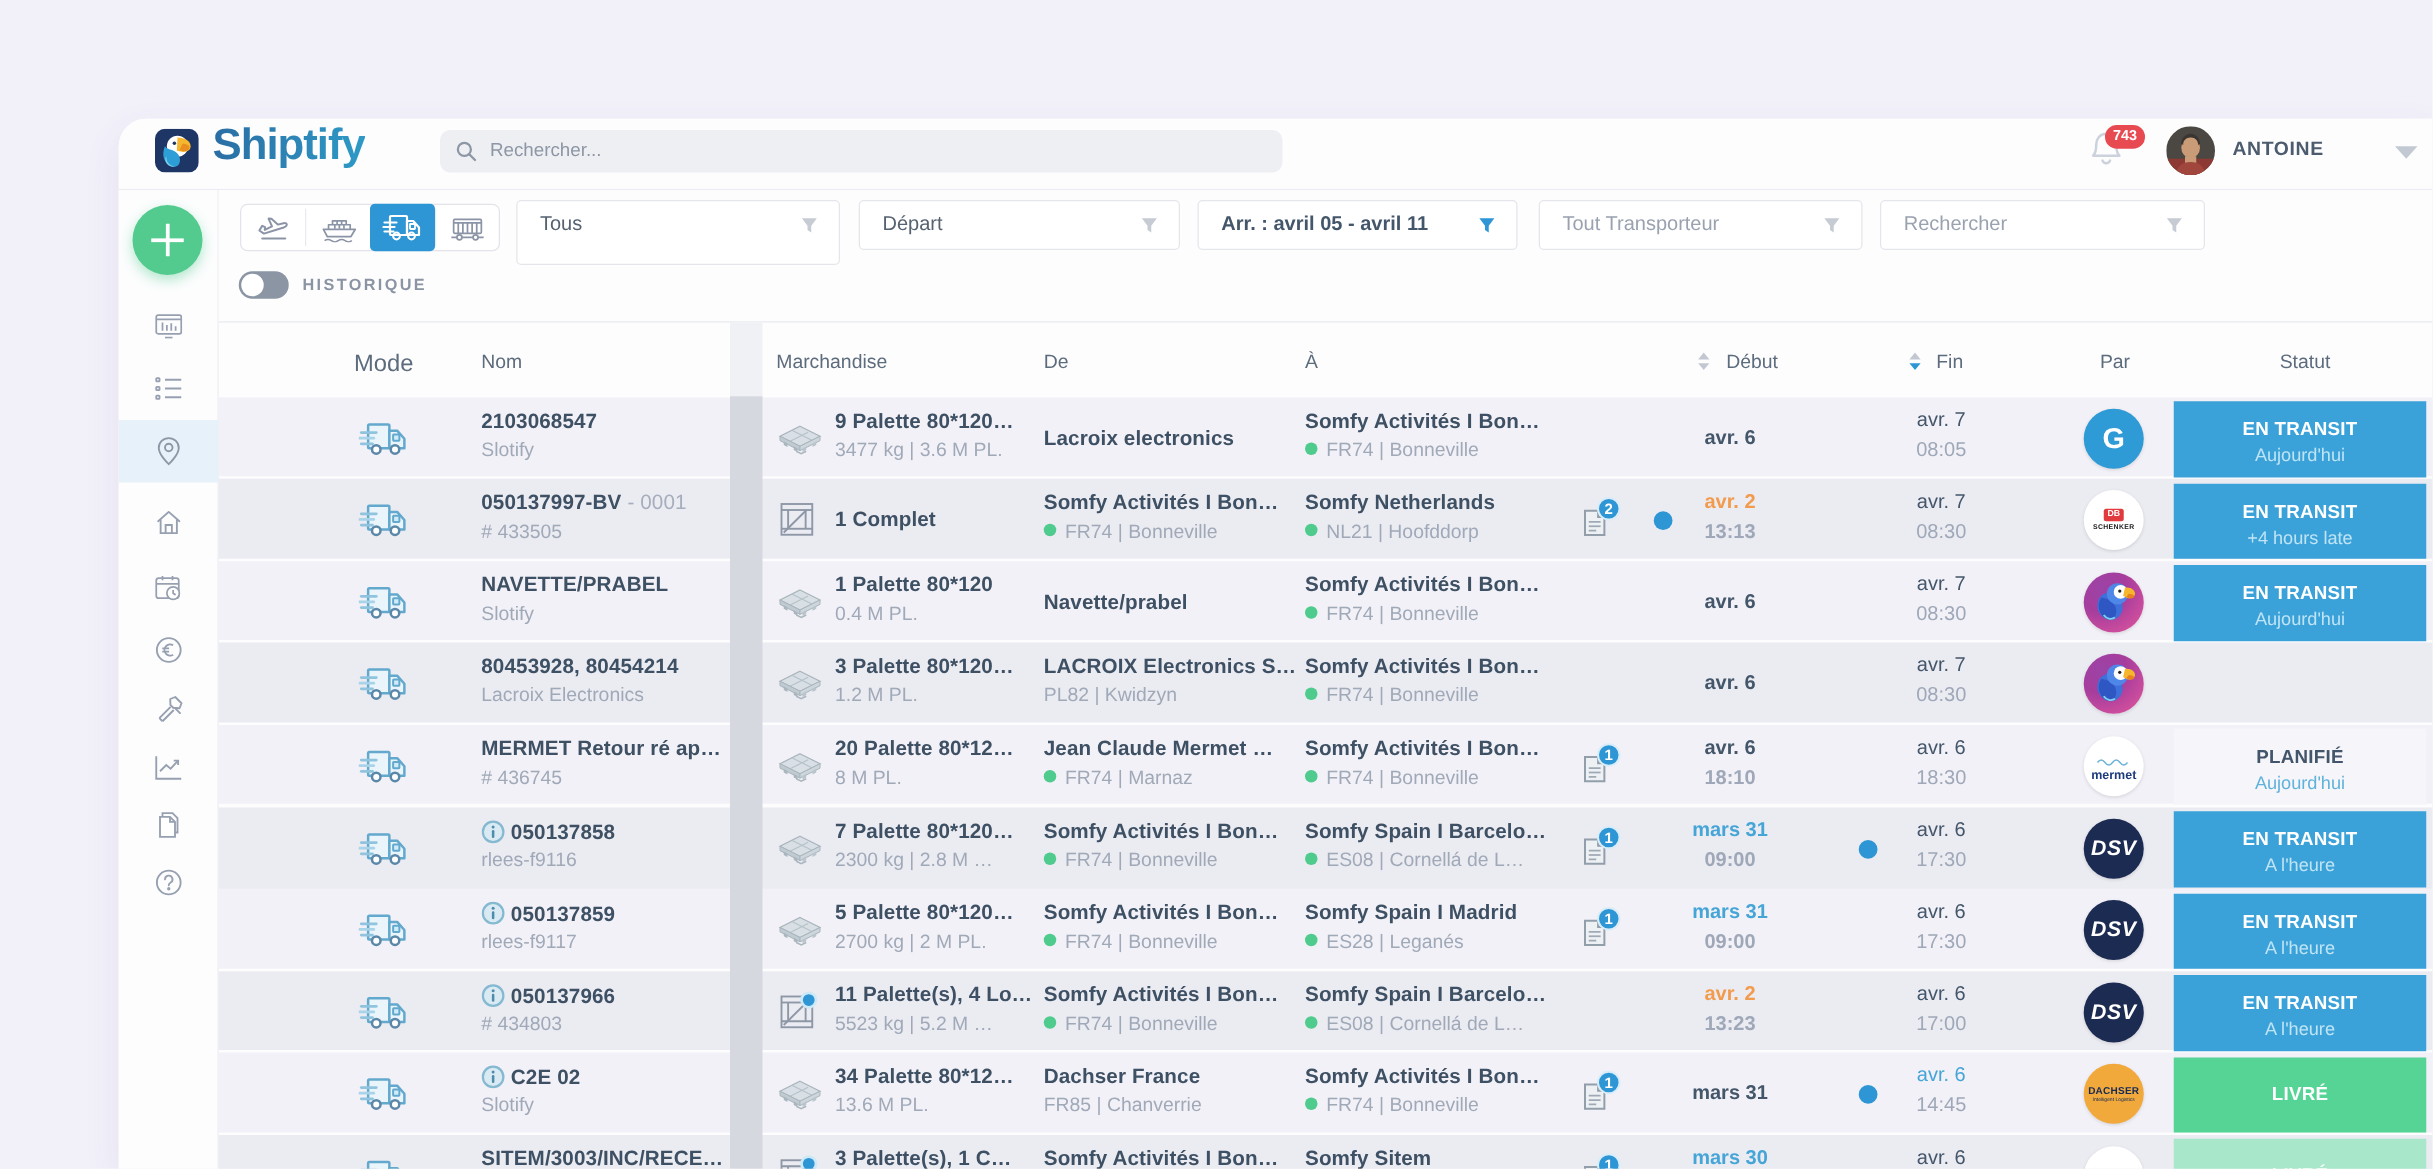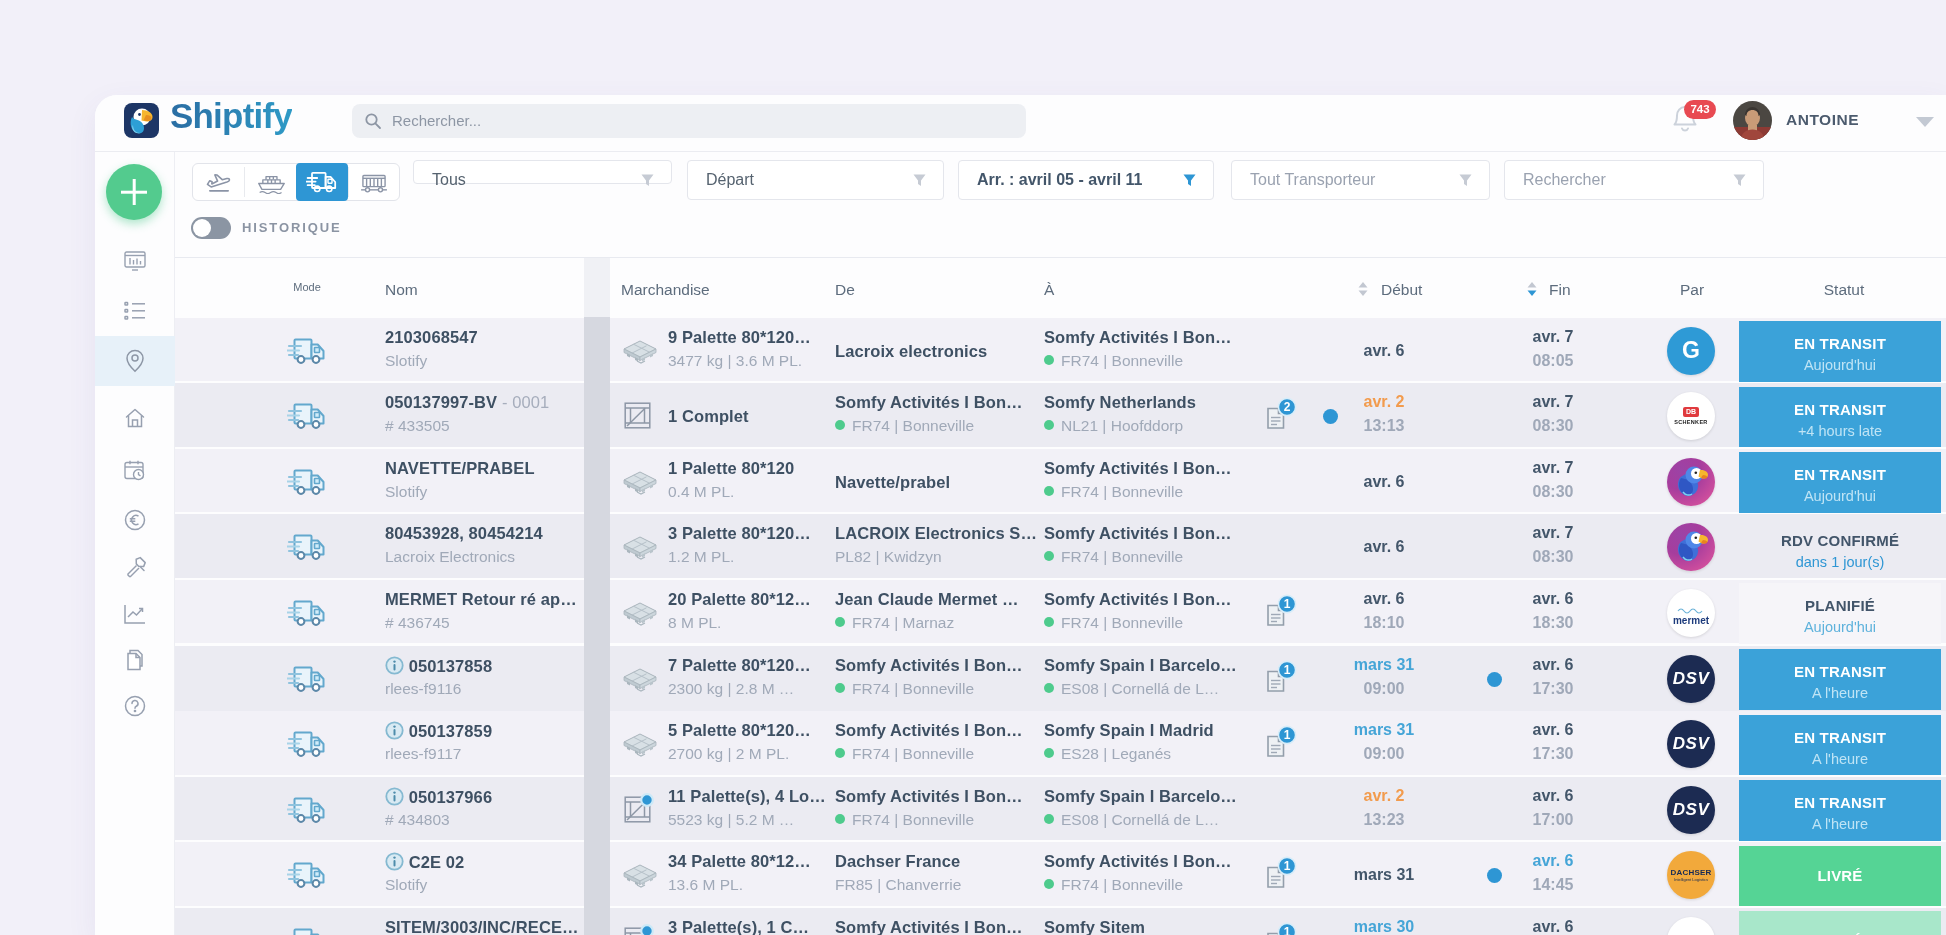--- a/index.html
+++ b/index.html
@@ -3,21 +3,21 @@
 <style>
 * { margin:0; padding:0; box-sizing:border-box; }
 html,body { width:1946px; height:935px; overflow:hidden; font-family:"Liberation Sans",sans-serif; }
 body { background:#f2f0f9; position:relative; }
 .card { position:absolute; left:95px; top:95px; right:0; bottom:0; background:#fdfdfe; border-radius:22px 0 0 0; box-shadow:0 10px 30px rgba(90,80,140,0.08); }
 .row { position:absolute; left:175px; width:1771px; }
 .t1 { position:absolute; font-size:16.5px; font-weight:600; color:#3e5063; white-space:nowrap; letter-spacing:0.1px; }
 .t2 { position:absolute; font-size:15.5px; color:#a0a9b8; white-space:nowrap; }
 .t2x { color:#9fa8b8 !important; font-size:15px; }
 .dt { position:absolute; width:160px; text-align:center; font-size:16px; font-weight:600; color:#43566a; }
-.ft { position:absolute; width:160px; text-align:center; font-size:16px; font-weight:700; color:#43566a; }
+.ft { position:absolute; width:160px; text-align:center; font-size:16px; font-weight:400; color:#43566a; }
 .gdot { display:inline-block; width:10px; height:10px; border-radius:50%; background:#4ecb8d; margin-right:7px; vertical-align:1px; }
 .bdot { position:absolute; width:15px; height:15px; border-radius:50%; background:#2e96d4; }
 .pw { width:48px; height:48px; border-radius:50%; display:flex; align-items:center; justify-content:center; overflow:hidden; box-shadow:0 1px 3px rgba(0,0,0,0.12); }
 .stb { position:absolute; left:1564px; top:3.5px; width:202px; height:60.6px; text-align:center; }
 .sl1 { font-size:15px; font-weight:700; line-height:1; padding-top:15px; letter-spacing:0.2px; }
 .sl2 { font-size:14.5px; line-height:1; padding-top:7px; }
 .stb .sl1[style*="line-height:60px"] { padding-top:0; }
 </style></head>
 <body>
 <div class="card"></div>
@@ -164,21 +164,21 @@
 <line x1="4" y1="9" x2="28" y2="9"></line>
 <line x1="8" y1="9" x2="8" y2="18"></line>
       <line x1="12" y1="9" x2="12" y2="18"></line>
       <line x1="16" y1="9" x2="16" y2="18"></line>
       <line x1="20" y1="9" x2="20" y2="18"></line>
       <line x1="24" y1="9" x2="24" y2="18"></line>
 <line x1="2" y1="21.5" x2="30" y2="21.5"></line>
 <circle cx="9" cy="21.5" r="2.2" fill="#fff"></circle>
       <circle cx="23" cy="21.5" r="2.2" fill="#fff"></circle>
 </svg></div>
-<div style="position:absolute;left:413px;top:160px;width:259px;height:24px;background:#fff;border:1px solid #e4e6ec;border-radius:4px;box-sizing:border-box">
+<div style="position:absolute;left:413px;top:160px;width:259px;height:52px;background:#fff;border:1px solid #e4e6ec;border-radius:4px;box-sizing:border-box">
 <div style="position:absolute;left:18px;top:0;line-height:38px;font-size:16px;color:#55626f;white-space:nowrap">Tous</div>
 <div style="position:absolute;right:16px;top:12px;line-height:0"><svg width="15" height="15" viewBox="0 0 15 15">
         <path d="M1.5 1.5 h12 L9 7.5 V13 L6 11 V7.5 Z" fill="#c6cbd4"></path>
       </svg></div>
   </div>
 <div style="position:absolute;left:687px;top:160px;width:257px;height:40px;background:#fff;border:1px solid #e4e6ec;border-radius:4px;box-sizing:border-box">
 <div style="position:absolute;left:18px;top:0;line-height:38px;font-size:16px;color:#55626f;white-space:nowrap">Départ</div>
 <div style="position:absolute;right:16px;top:12px;line-height:0"><svg width="15" height="15" viewBox="0 0 15 15">
         <path d="M1.5 1.5 h12 L9 7.5 V13 L6 11 V7.5 Z" fill="#c6cbd4"></path>
       </svg></div>
@@ -198,21 +198,21 @@
 <div style="position:absolute;left:1504px;top:160px;width:260px;height:40px;background:#fff;border:1px solid #e4e6ec;border-radius:4px;box-sizing:border-box">
 <div style="position:absolute;left:18px;top:0;line-height:38px;font-size:16px;color:#9aa2b0;white-space:nowrap">Rechercher</div>
 <div style="position:absolute;right:16px;top:12px;line-height:0"><svg width="15" height="15" viewBox="0 0 15 15">
         <path d="M1.5 1.5 h12 L9 7.5 V13 L6 11 V7.5 Z" fill="#c6cbd4"></path>
       </svg></div>
   </div>
 <div style="position:absolute;left:191px;top:217px;width:40px;height:22px;border-radius:11px;background:#8b95a3">
     <div style="position:absolute;left:2px;top:2px;width:18px;height:18px;border-radius:50%;background:#fff"></div>
   </div>
 <div style="position:absolute;left:242px;top:217px;line-height:22px;font-size:13px;font-weight:700;color:#8b94a3;letter-spacing:1.9px">HISTORIQUE</div>
-<div style="position:absolute;left:307px;top:281px;transform:translateX(-50%);font-size:11px;color:#5d6c7d">Mode</div>
+<div style="position:absolute;left:307px;top:281px;transform:translateX(-50%);font-size:19px;color:#5d6c7d">Mode</div>
 <div style="position:absolute;left:385px;top:281px;font-size:15.5px;color:#5d6c7d">Nom</div>
 <div style="position:absolute;left:621px;top:281px;font-size:15.5px;color:#5d6c7d">Marchandise</div>
 <div style="position:absolute;left:835px;top:281px;font-size:15.5px;color:#5d6c7d">De</div>
 <div style="position:absolute;left:1044px;top:281px;font-size:15.5px;color:#5d6c7d">À</div>
 <div style="position:absolute;left:1692px;top:281px;transform:translateX(-50%);font-size:15.5px;color:#5d6c7d">Par</div>
 <div style="position:absolute;left:1844px;top:281px;transform:translateX(-50%);font-size:15.5px;color:#5d6c7d">Statut</div>
 <div style="position:absolute;left:1357px;top:281px;line-height:0"><svg width="12" height="16" viewBox="0 0 12 16">
       <path d="M6 1 L10.5 6.5 H1.5 Z" fill="#c2c7d1"></path>
       <path d="M6 15 L10.5 9.5 H1.5 Z" fill="#c2c7d1"></path>
     </svg></div>
@@ -411,24 +411,20 @@
 <ellipse cx="21" cy="27" rx="10" ry="11" fill="#3f6fd8" transform="rotate(-20 21 27)"></ellipse>
 <path d="M14 20 C10 26 12 34 18 37 C22 38.5 26 36 26 31 C26 26 22 22 18 21 Z" fill="#2f57c4"></path>
 <circle cx="27" cy="17" r="8.5" fill="#4f87e8"></circle>
 <circle cx="29.5" cy="15.5" r="5.5" fill="#fff"></circle>
 <circle cx="28.8" cy="14.8" r="1.3" fill="#222"></circle>
 <path d="M33 12 c5 -0.5 8 2 8 5 c0 2.5 -2.5 4 -6 3.5 l-3.5 -2 Z" fill="#f6b62e"></path>
 <path d="M36 17 c2.5 0.2 4.5 1 4.3 2.3 c-0.2 1.2 -2.2 1.6 -4.3 1.2 l-2 -1 Z" fill="#e8831f"></path>
 <path d="M16 34 c2 3 6 4 9 2" stroke="#7fd0ee" stroke-width="1.5" fill="none"></path>
 </svg>
       </div>
-    </div>
-    <div class="stb">
-      <div class="sl1" style="color:#42556a">RDV CONFIRMÉ</div>
-      <div class="sl2" style="color:#2e96d4">dans 1 jour(s)</div>
     </div>
   </div>
 <div class="row" style="top:579.9px;height:63.599999999999994px;background:#f2f1f7">
     <div style="position:absolute;left:112px;top:17px"><svg width="40" height="32" viewBox="0 0 40 32" fill="none">
 <rect x="7.5" y="4.5" width="17" height="19" rx="1" fill="#e9f4fb" stroke="#63a8cd" stroke-width="2"></rect>
 <path d="M24.5 9.5 h6.2 l5.8 6.5 v7.5 h-12 z" fill="#e9f4fb" stroke="#63a8cd" stroke-width="2" stroke-linejoin="round"></path>
 <rect x="27.5" y="12.5" width="5" height="5" rx="0.5" fill="#d0ecf9" stroke="#63a8cd" stroke-width="1.6"></rect>
 <line x1="2" y1="11" x2="14" y2="11" stroke="#8fc3de" stroke-width="2.2" stroke-linecap="round"></line>
 <line x1="0.5" y1="15.5" x2="12" y2="15.5" stroke="#a8d3e8" stroke-width="2.2" stroke-linecap="round"></line>
 <line x1="2" y1="20" x2="11" y2="20" stroke="#8fc3de" stroke-width="2.2" stroke-linecap="round"></line>

